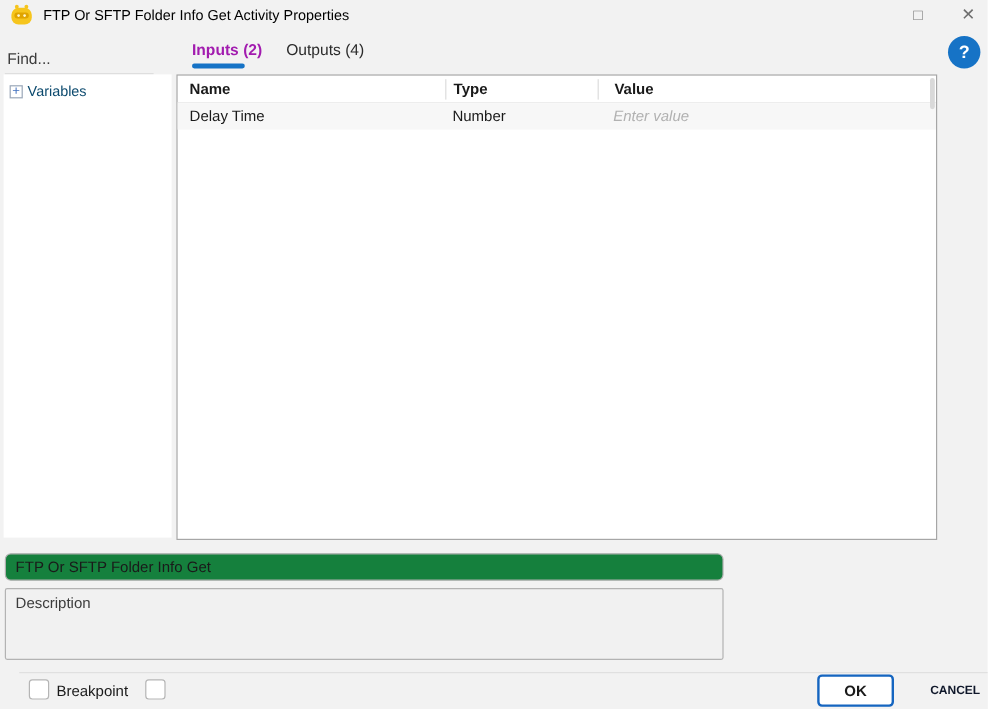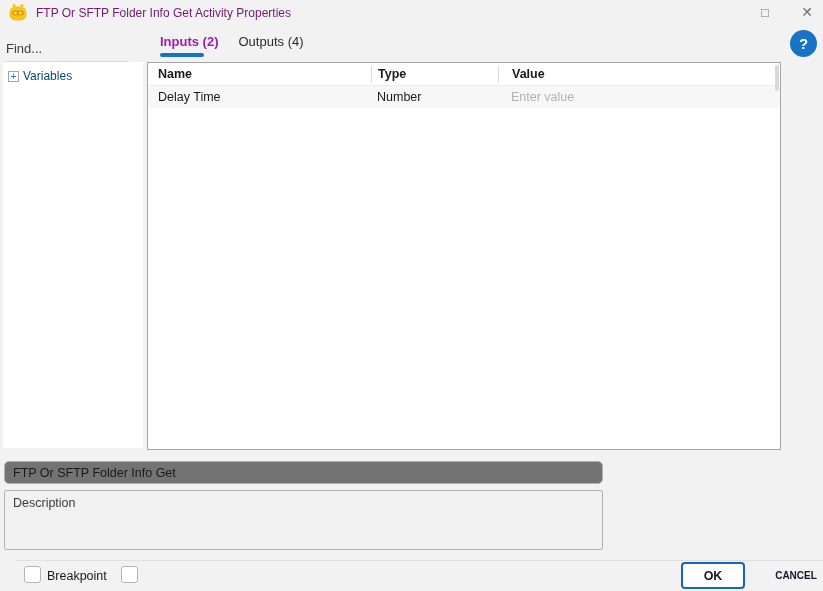--- a/index.html
+++ b/index.html
@@ -10,21 +10,21 @@
     font-family:"Liberation Sans", sans-serif;
     font-size:12.5px;
     color:#1a1a1a;
     overflow:hidden;
   }
   
   .titlebar { position:absolute; left:0; top:0; width:823px; height:26px; }
   .app-icon { position:absolute; left:8px; top:3px; width:20px; height:19px; }
   .title-text {
     position:absolute; left:36px; top:6px;
-    font-size:12px; color:#701a75;
+    font-size:12px; color:#000000;
   }
   .btn-max {
     position:absolute; left:750px; top:0; width:30px; height:24px;
     display:flex; align-items:center; justify-content:center;
     color:#7a7a7a; font-size:13px; cursor:default;
   }
   .btn-close {
     position:absolute; left:792px; top:0; width:30px; height:24px;
     display:flex; align-items:center; justify-content:center;
     color:#6f6f6f; font-size:14px; cursor:default;
@@ -70,29 +70,29 @@
   }
   .grid-header { display:flex; height:23px; align-items:center; border-bottom:1px solid #ededed; }
   .grid-row { display:flex; height:22px; align-items:center; }
   .grid-row.alt { background:#f7f7f7; }
   .col-name  { width:223px; padding-left:10px; }
   .col-type  { width:127px; padding-left:6px; }
   .col-value { flex:1; padding-left:13px; }
   .grid-header .col-name, .grid-header .col-type, .grid-header .col-value { font-weight:bold; font-size:12.5px; }
   .grid-header .col-type, .grid-header .col-value { border-left:1px solid #dcdcdc; height:17px; display:flex; align-items:center; }
   .cell { font-size:12.5px; color:#1a1a1a; }
-  .cell.placeholder { color:#b1b1b1; }
+  .cell.placeholder { font-style:italic; color:#b1b1b1; }
   .vscroll-thumb {
     position:absolute; right:1px; top:2px; width:4px; height:26px;
     background:#d9d9d9; border-radius:2px;
   }
   
   .name-input {
     position:absolute; left:4px; top:461px; width:599px; height:23px;
-    border:1px solid #b0b0b0; border-radius:5px; background:#737373;
+    border:1px solid #b0b0b0; border-radius:5px; background:#15803d;
     font-family:inherit; font-size:12.5px; color:#1a1a1a;
     padding:0 8px; outline:none;
   }
   .desc-area {
     position:absolute; left:4px; top:490px; width:599px; height:60px;
     border:1px solid #b3b3b3; border-radius:2px; background:#f1f1f1;
     font-family:inherit; font-size:12.5px; color:#444;
     padding:5px 8px; outline:none; resize:none;
   }
   .desc-area::placeholder { color:#3c3c3c; opacity:1; }

